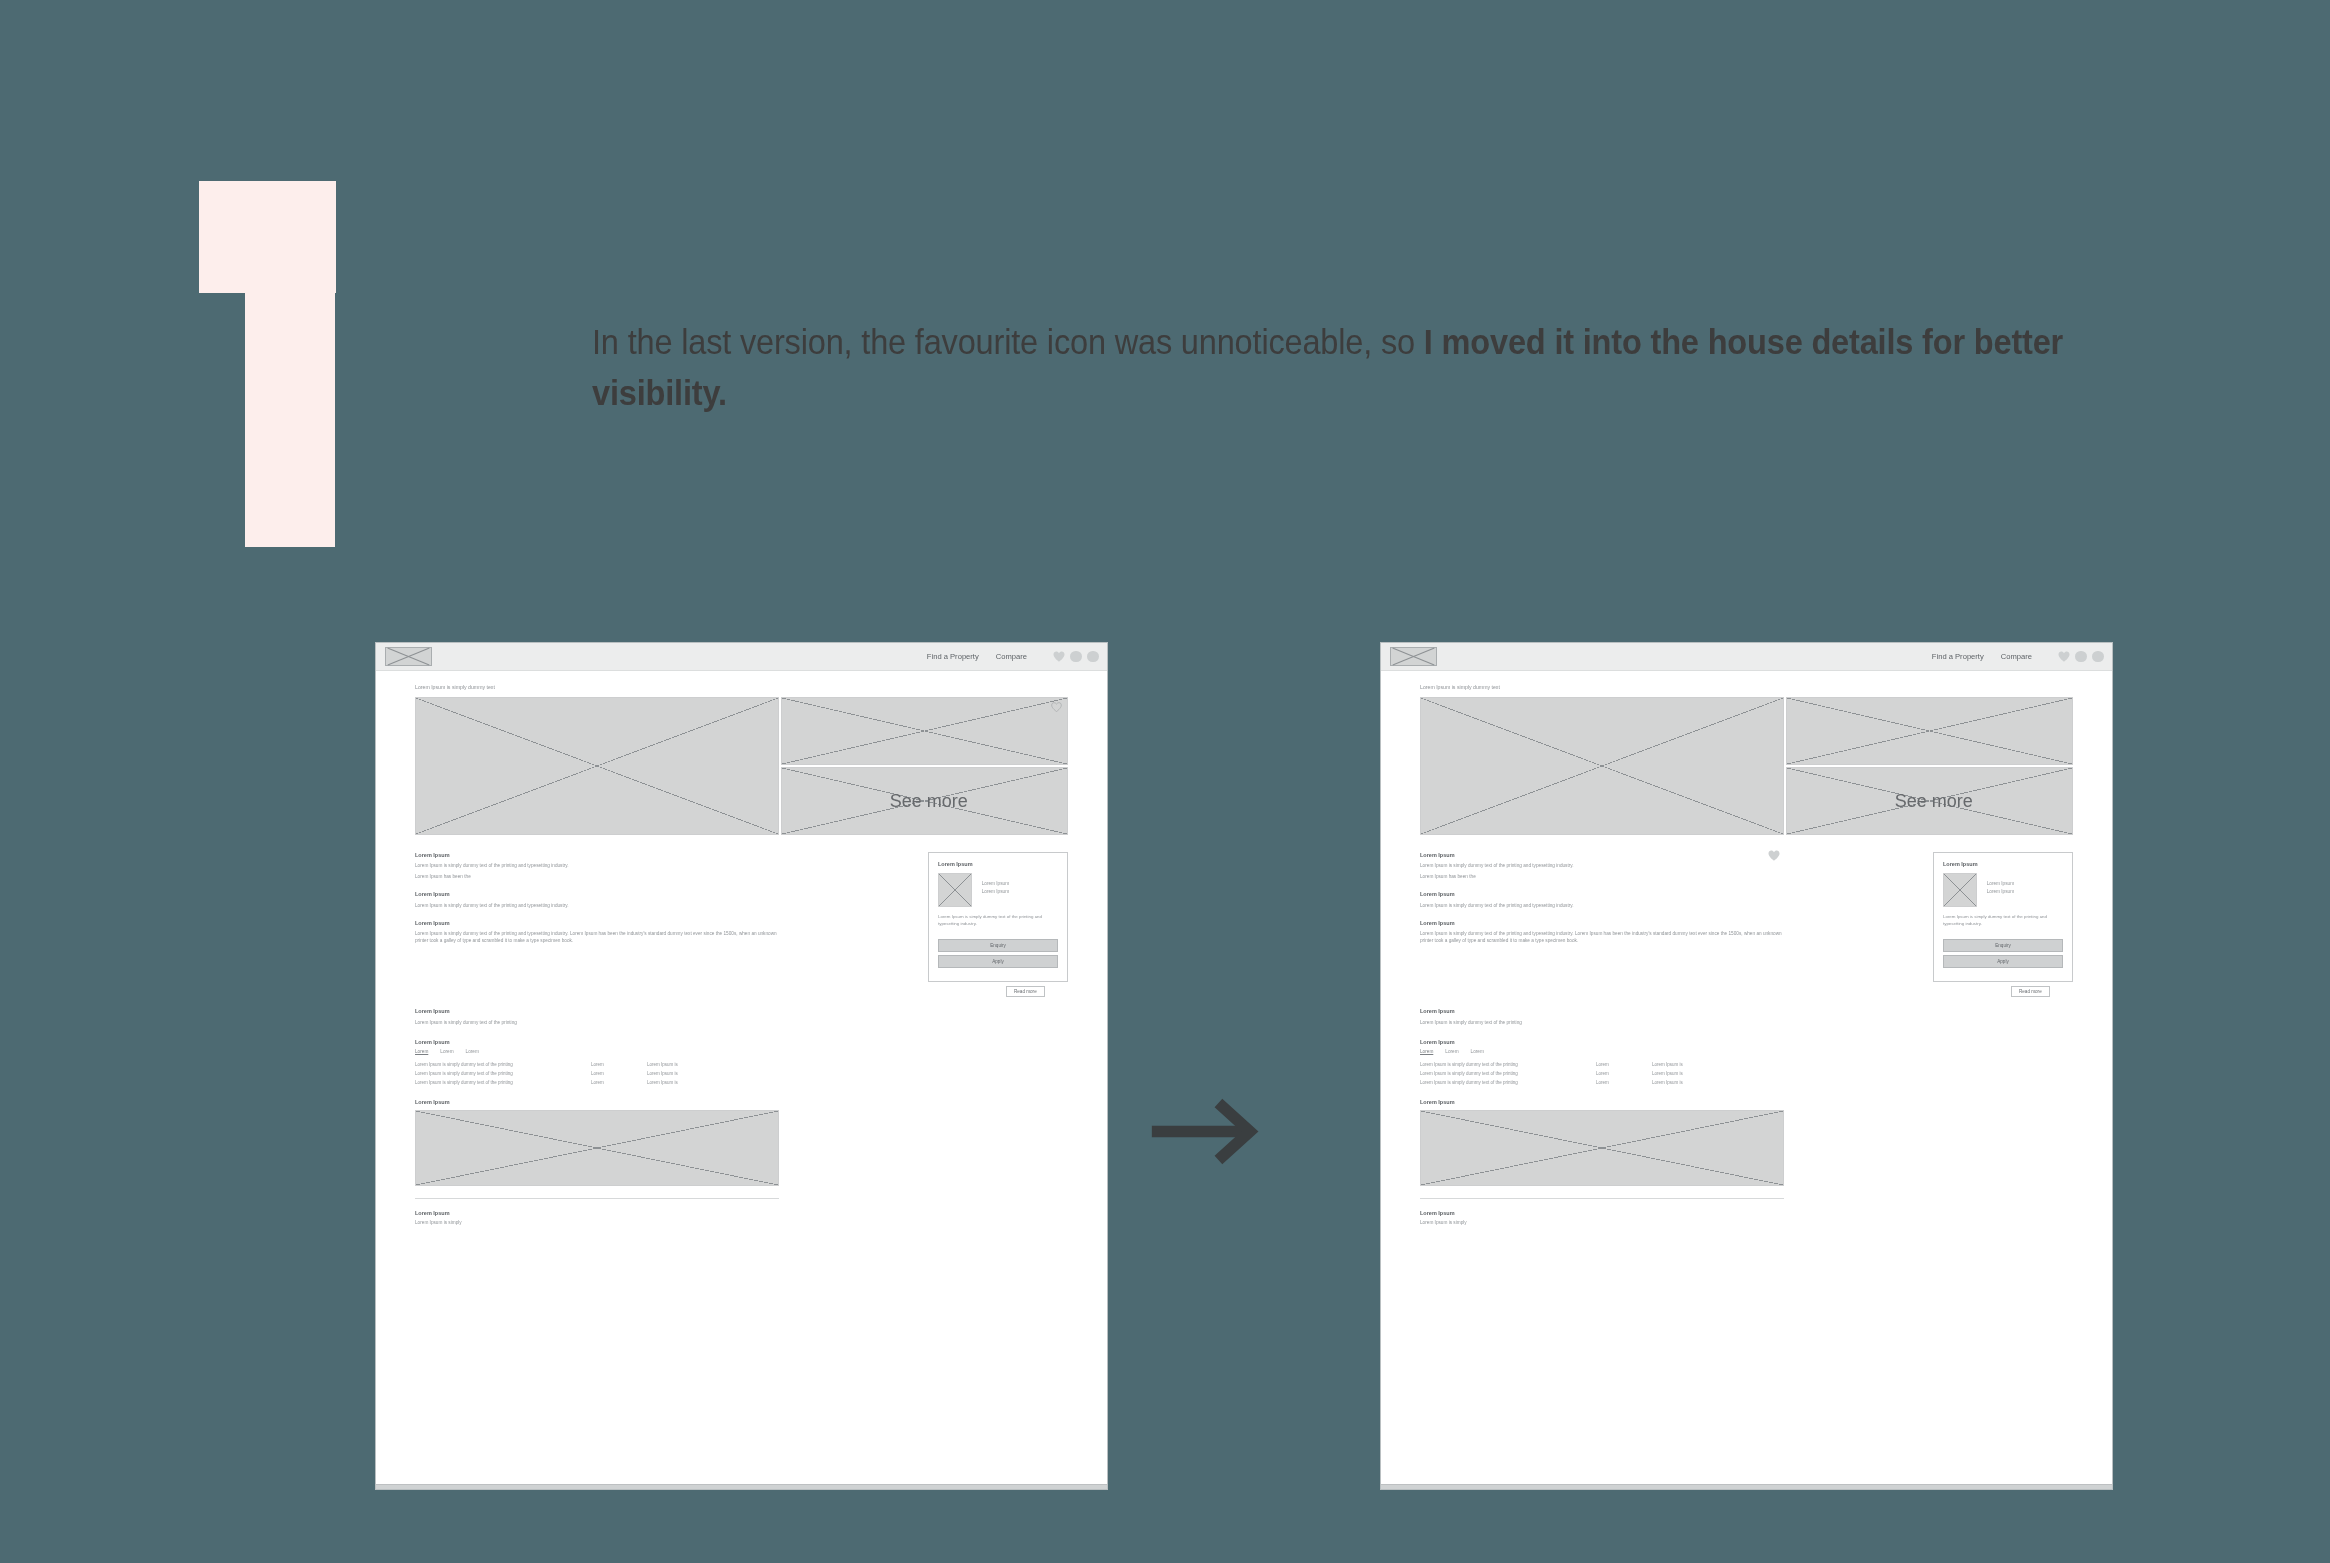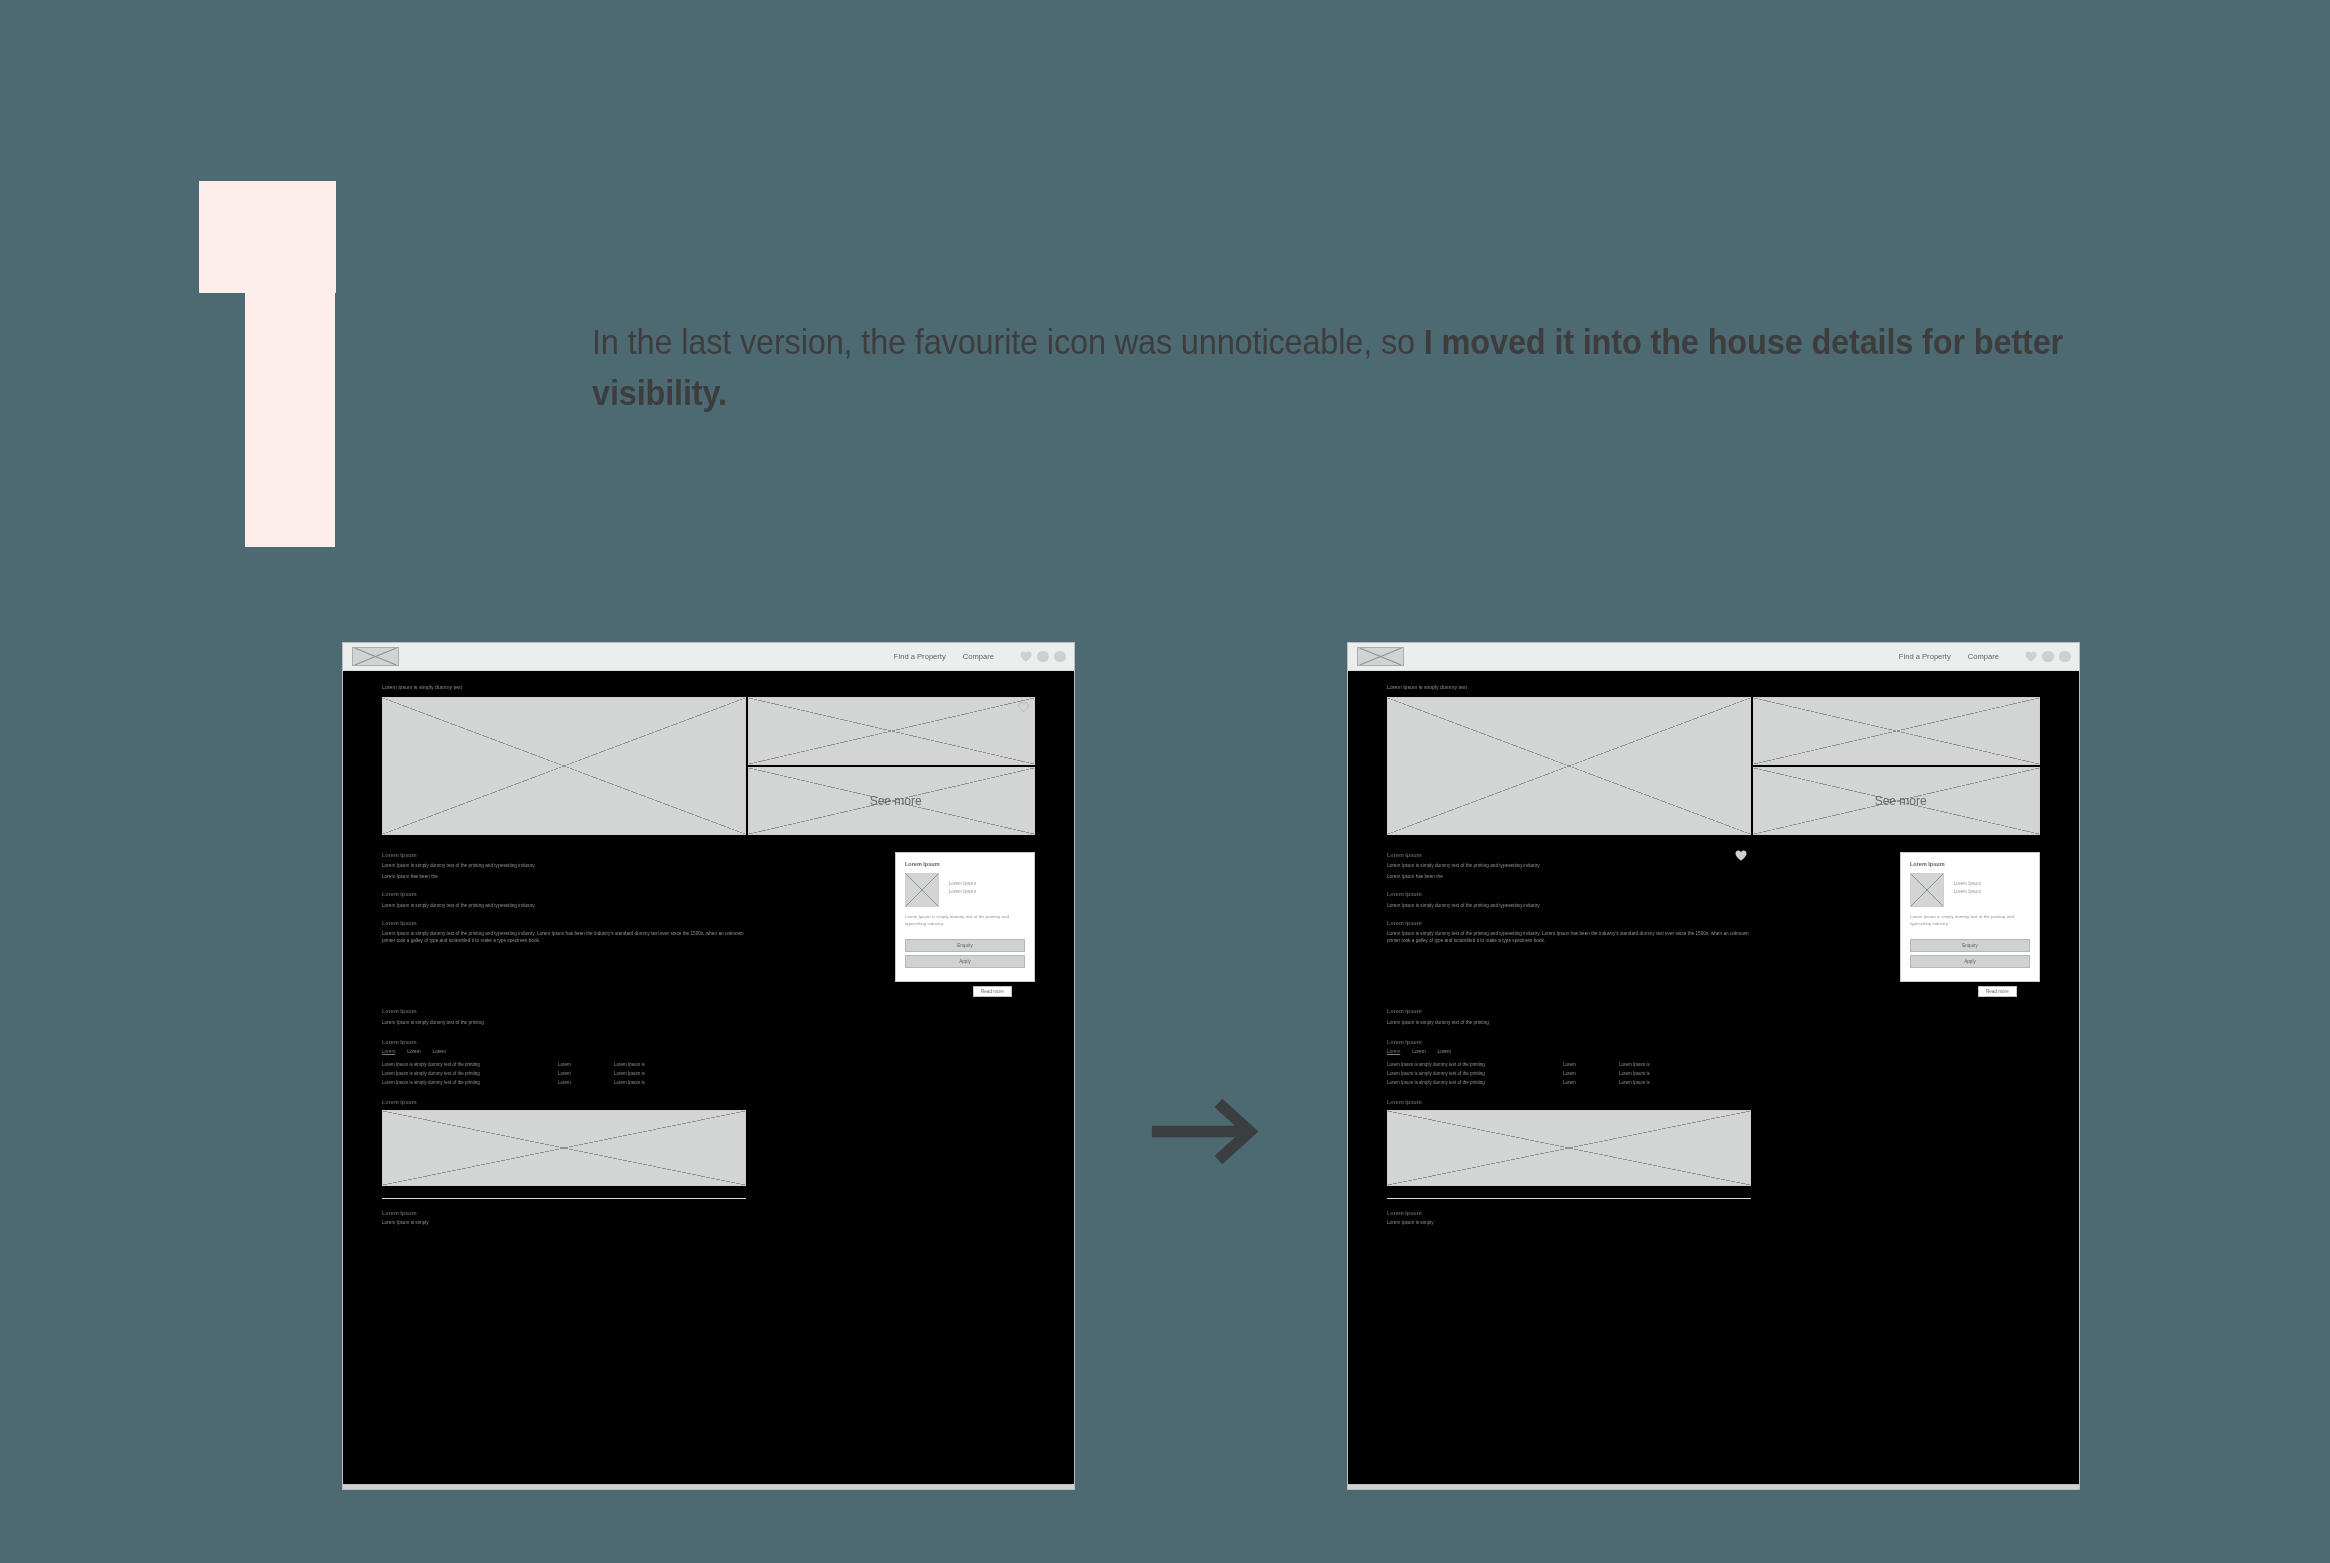--- a/index.html
+++ b/index.html
@@ -59,23 +59,24 @@
     position: absolute;
     left: 1147px;
     top: 1098px;
     width: 115px;
     height: 67px;
   }
 
   
   .wireframe {
     position: absolute;
-    background: #000000;
+    background: #ffffff;
     border: 1.2px solid #b9bfc1;
     overflow: hidden;
+    margin-left: 33px;
   }
   #wireframe-before { left: 342px;  top: 642px; width: 733px; height: 848px; }
   #wireframe-after  { left: 1347px; top: 642px; width: 733px; height: 848px; }
 
   
   .wf-header {
     position: relative;
     height: 28px;
     background: #eceded;
     border-bottom: 0.6px solid #dcdede;
@@ -186,21 +187,21 @@
     display: flex;
     flex-direction: column;
     gap: 2.4px;
   }
   .gallery-side .ph { flex: 1 1 50%; }
   .see-more-label {
     position: absolute;
     left: 8px; right: 0; top: 50%;
     transform: translateY(-50%);
     text-align: center;
-    font-size: 12px;
+    font-size: 18px;
     color: #66696c;
     z-index: 3;
   }
   .gallery-heart {
     position: absolute;
     right: 5.5px; top: 3.6px;
     width: 11px; height: 10.3px;
     z-index: 4;
   }
 

